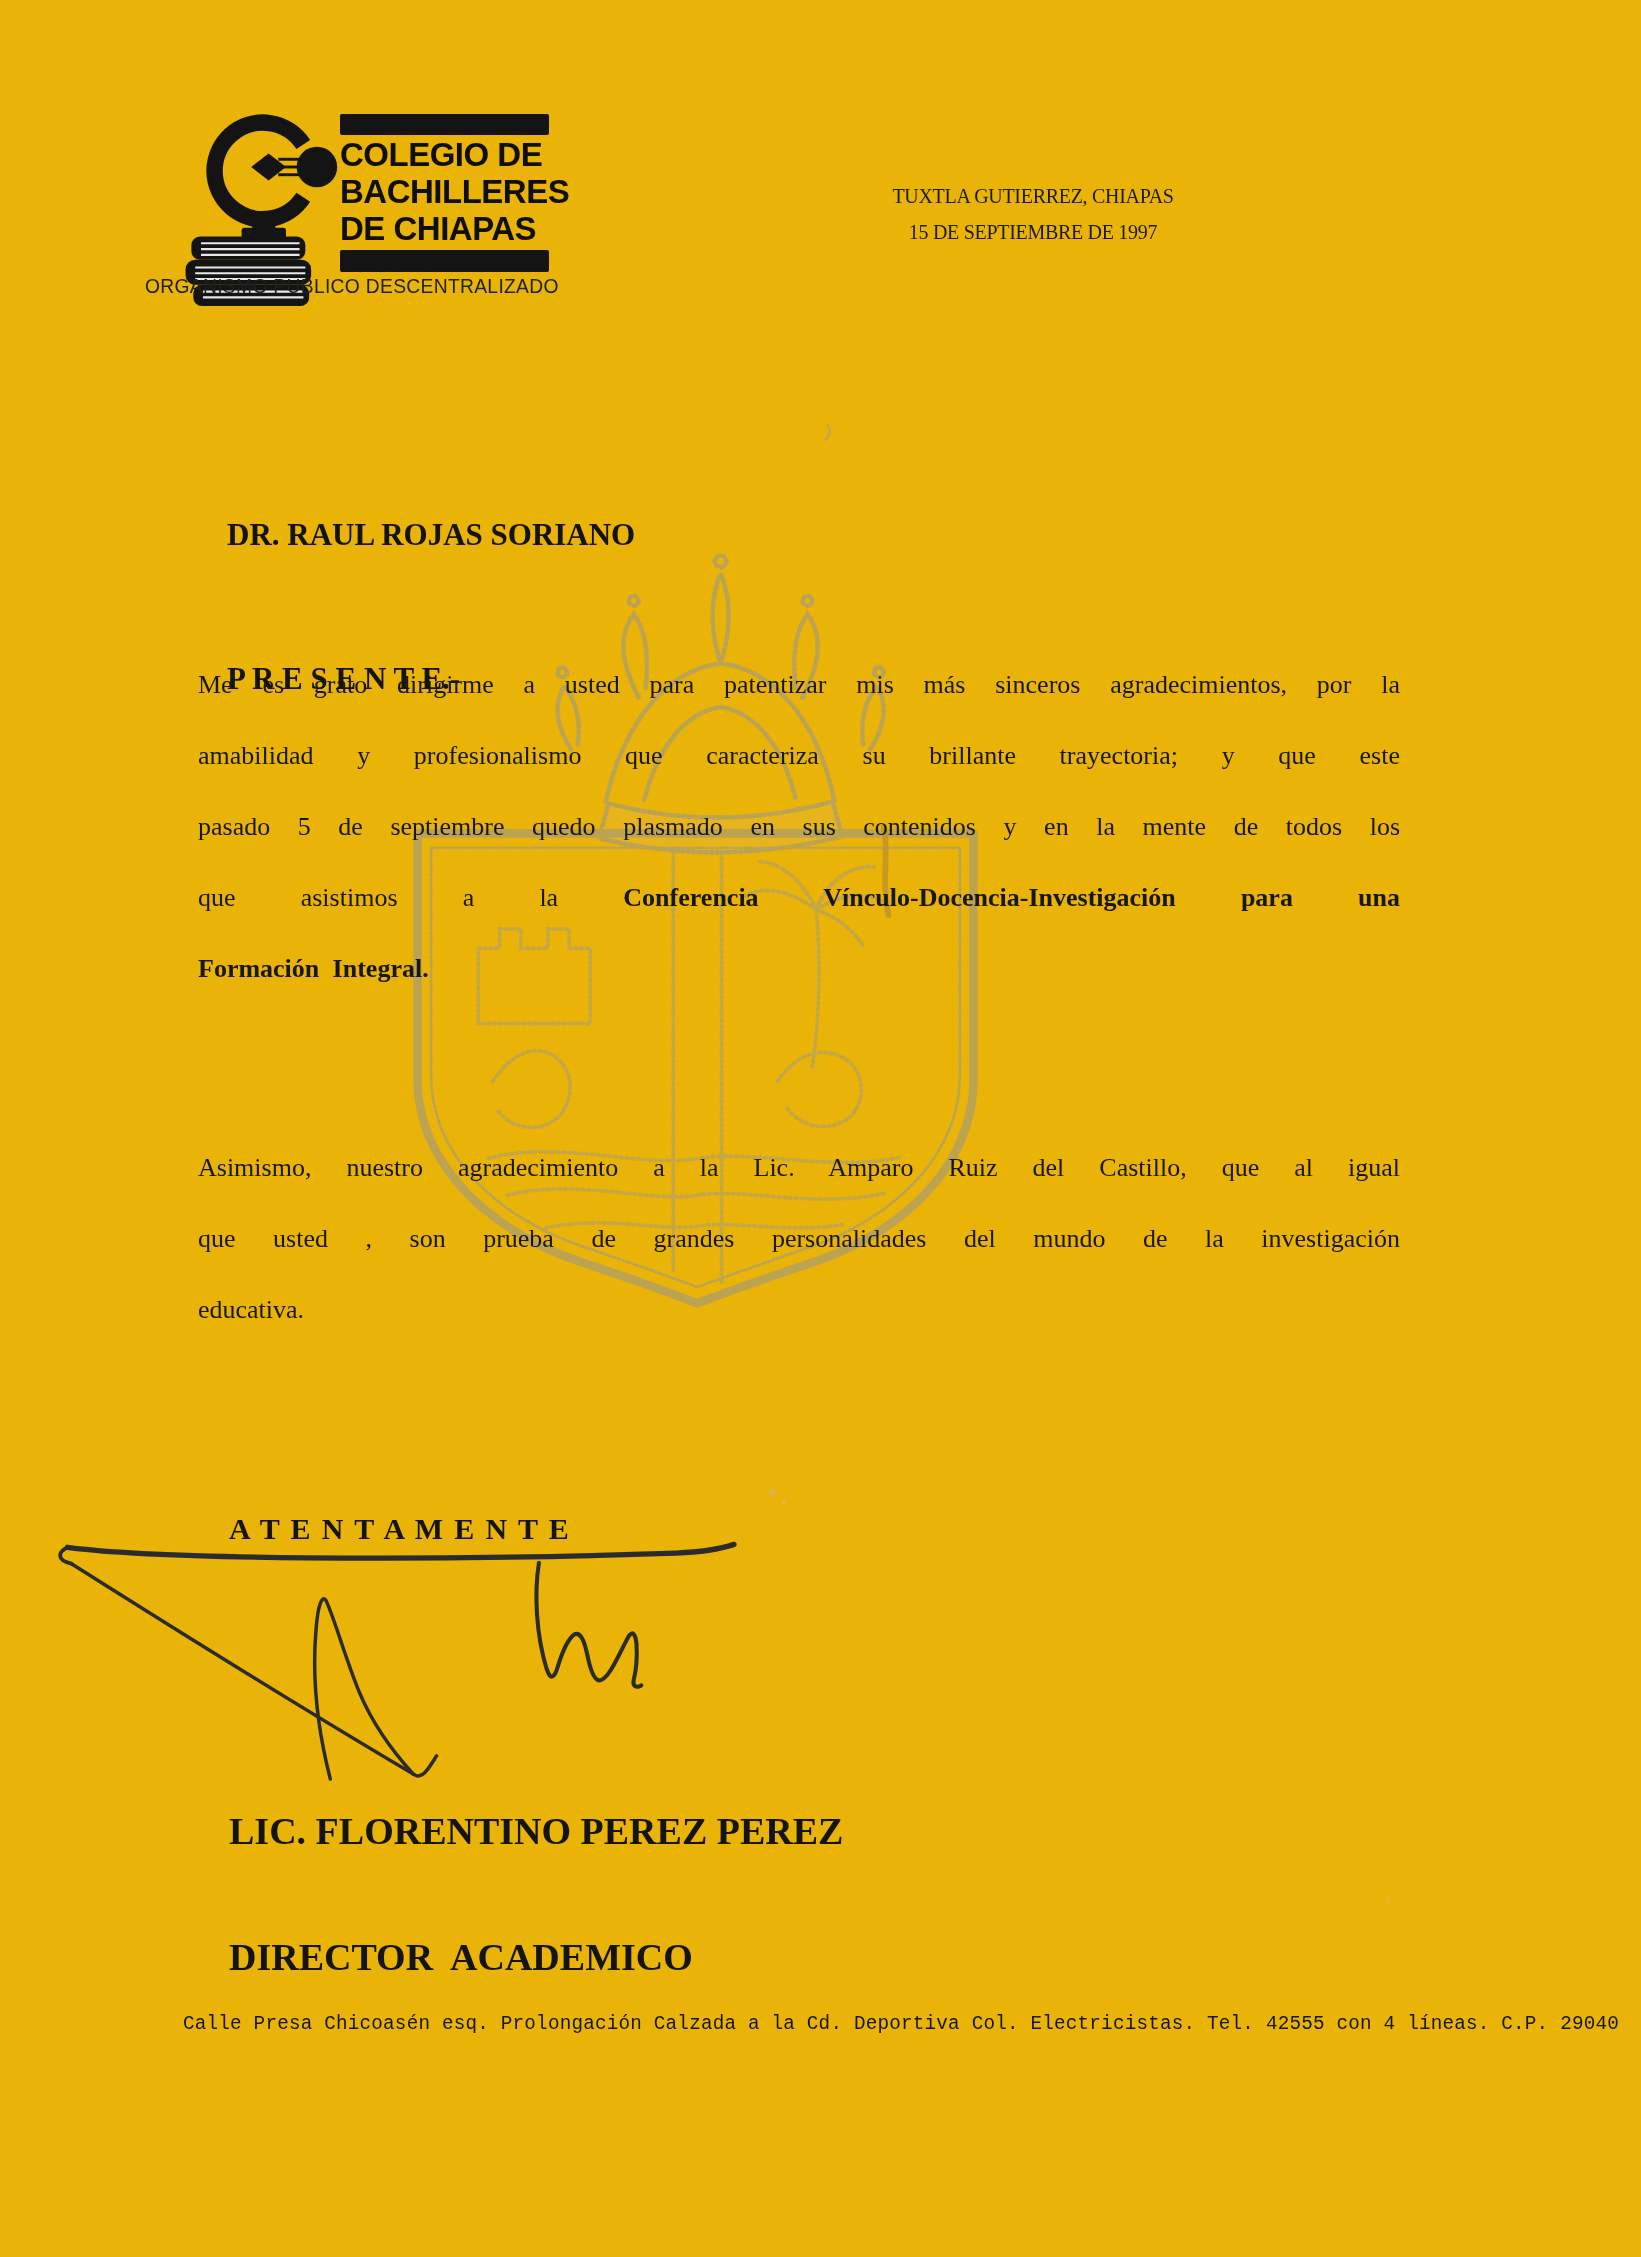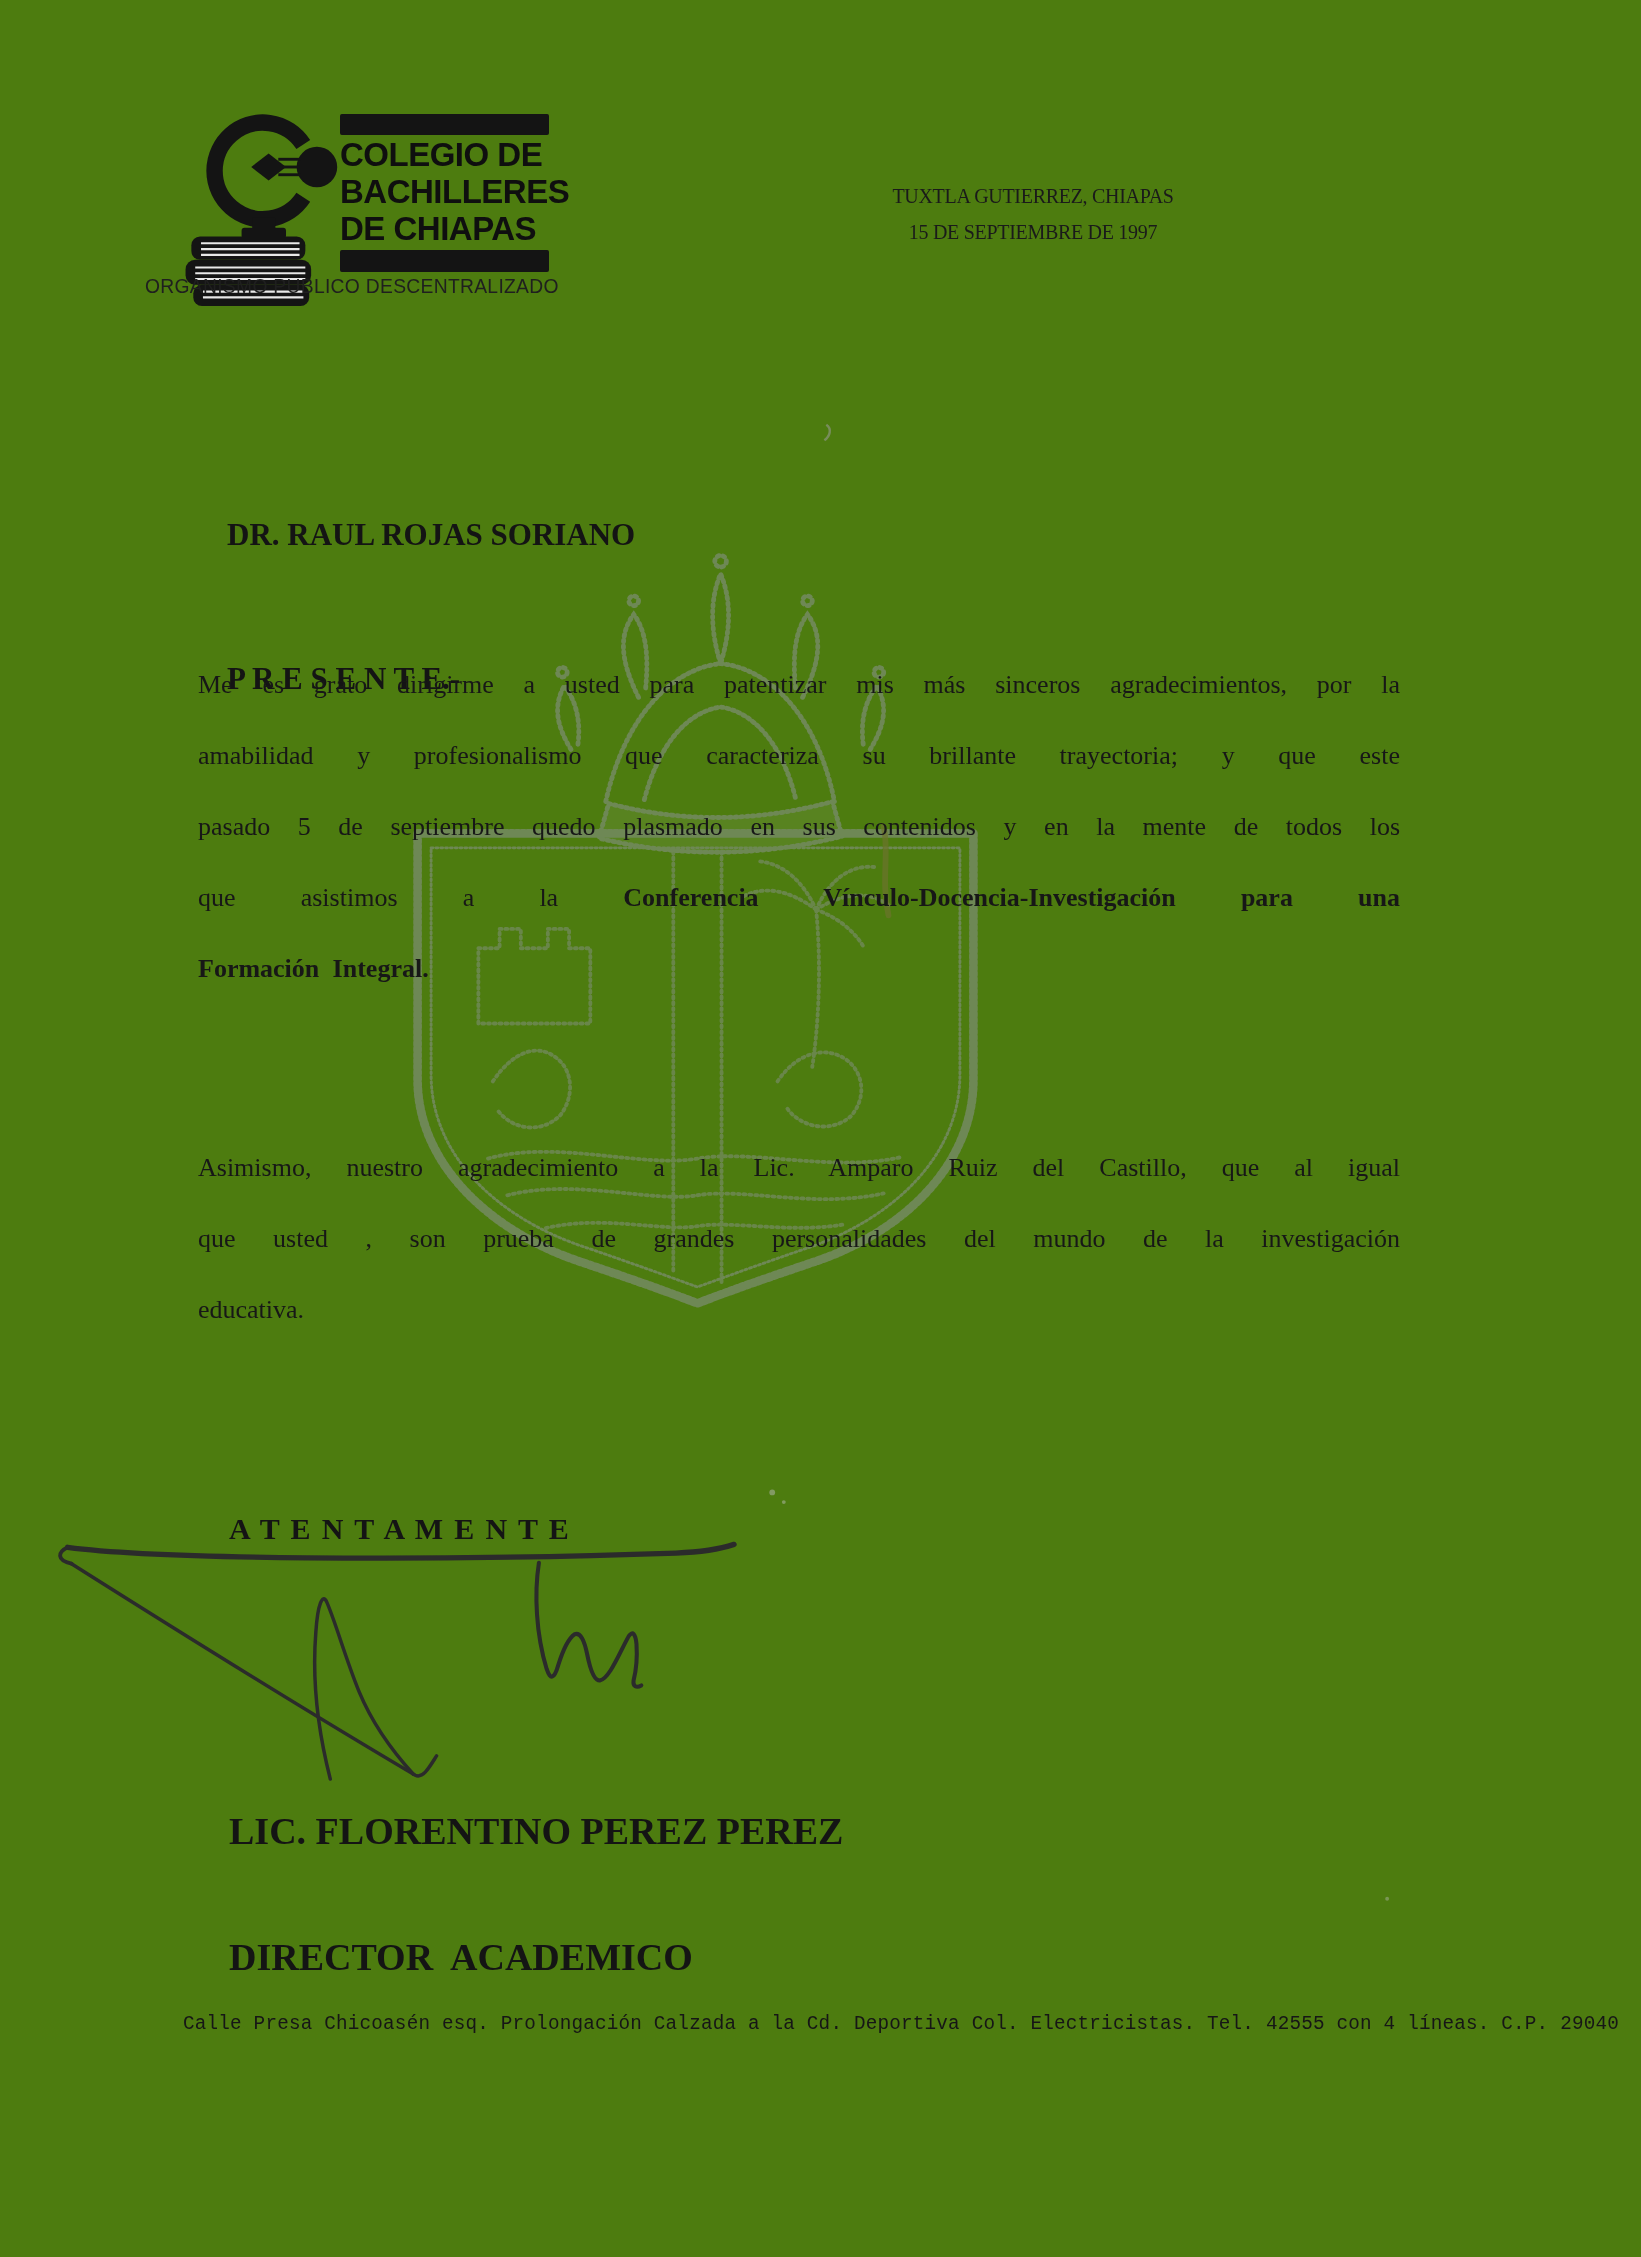--- a/index.html
+++ b/index.html
@@ -1,18 +1,18 @@
 <!DOCTYPE html>
 <html lang="es"><head>
 <meta charset="utf-8">
 <style>
   html,body{margin:0;padding:0;background:#d9d9d9;}
   .page{
     position:relative;width:1641px;height:2257px;margin:0 auto;
-    background:#4d7c0f;overflow:hidden;
+    background:#eab308;overflow:hidden;
     font-family:"Liberation Serif", serif;color:#1b1b1b;
   }
   
   .wm{position:absolute;left:401px;top:541px;z-index:1;opacity:.5;pointer-events:none;}
   
   .logo{position:absolute;left:145px;top:82px;width:415px;height:224px;z-index:2;}
   .logo .icon{position:absolute;left:0;top:0;}
   .logo .col{position:absolute;left:195px;top:32px;width:209px;}
   .logo .bar{width:209px;height:21px;background:#141414;border-radius:1.9px;}
   .logo .bar.b2{height:22px;margin-top:4.8px;}

